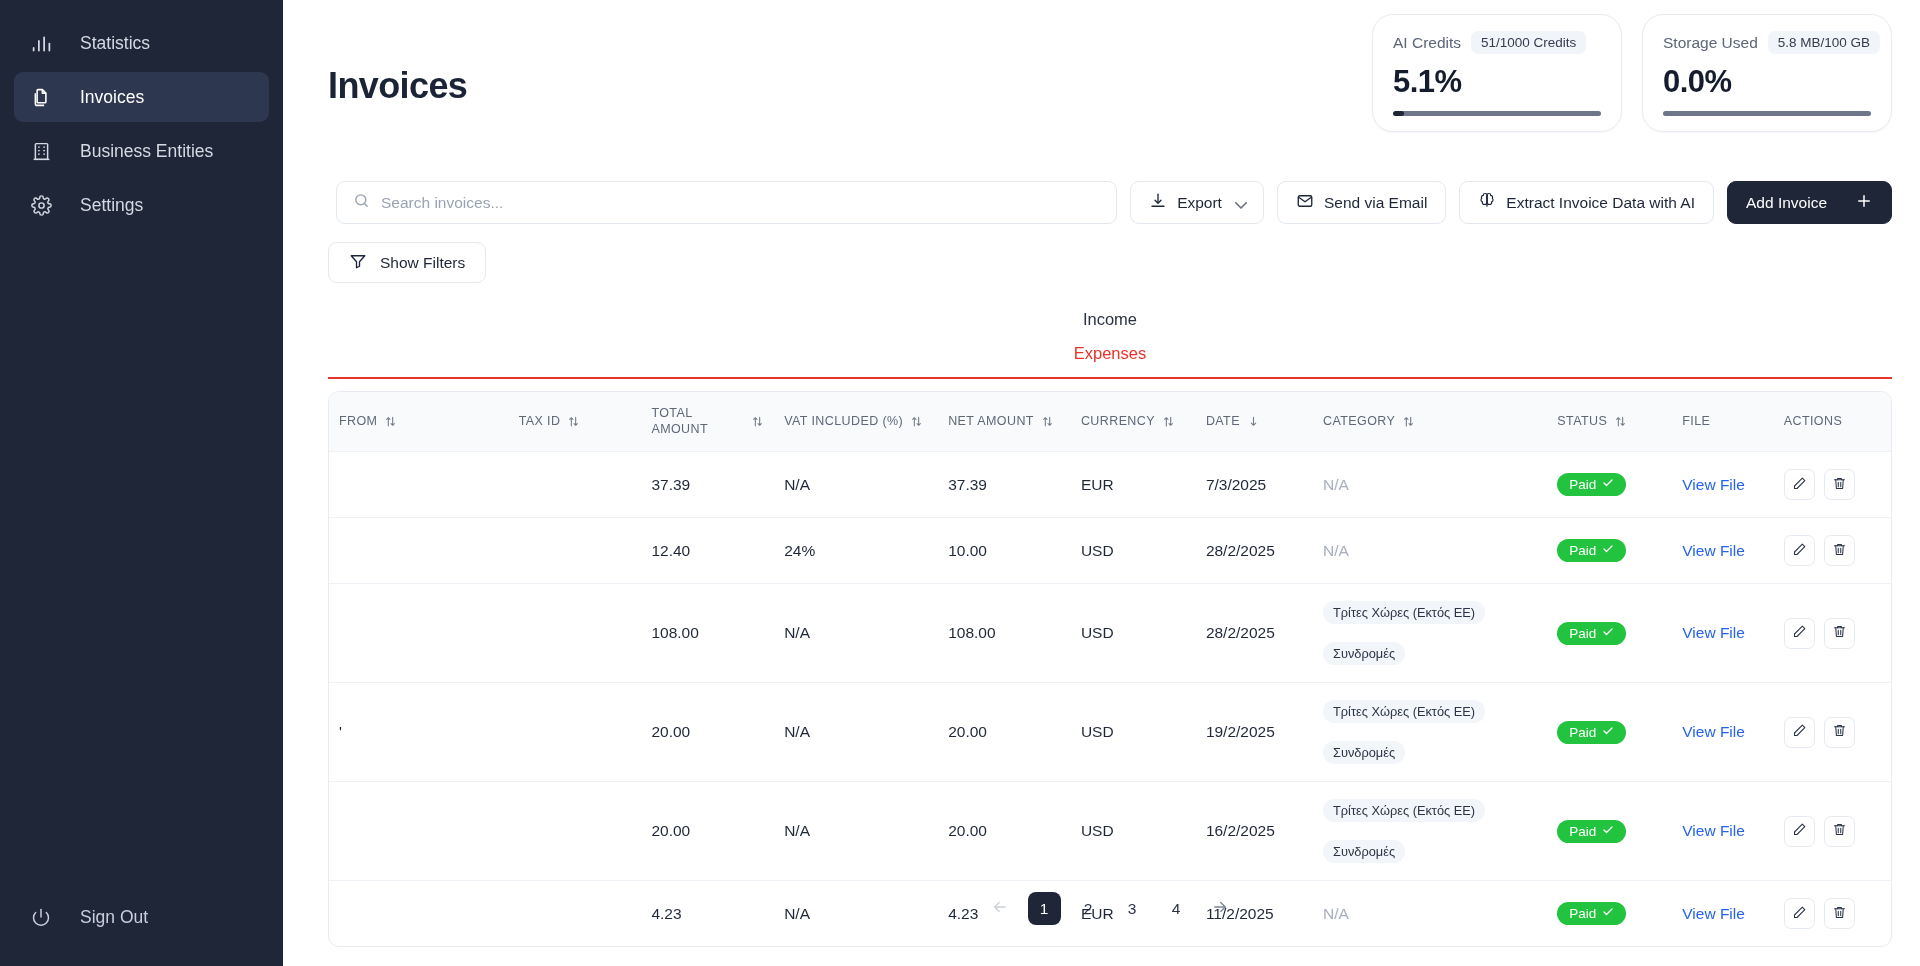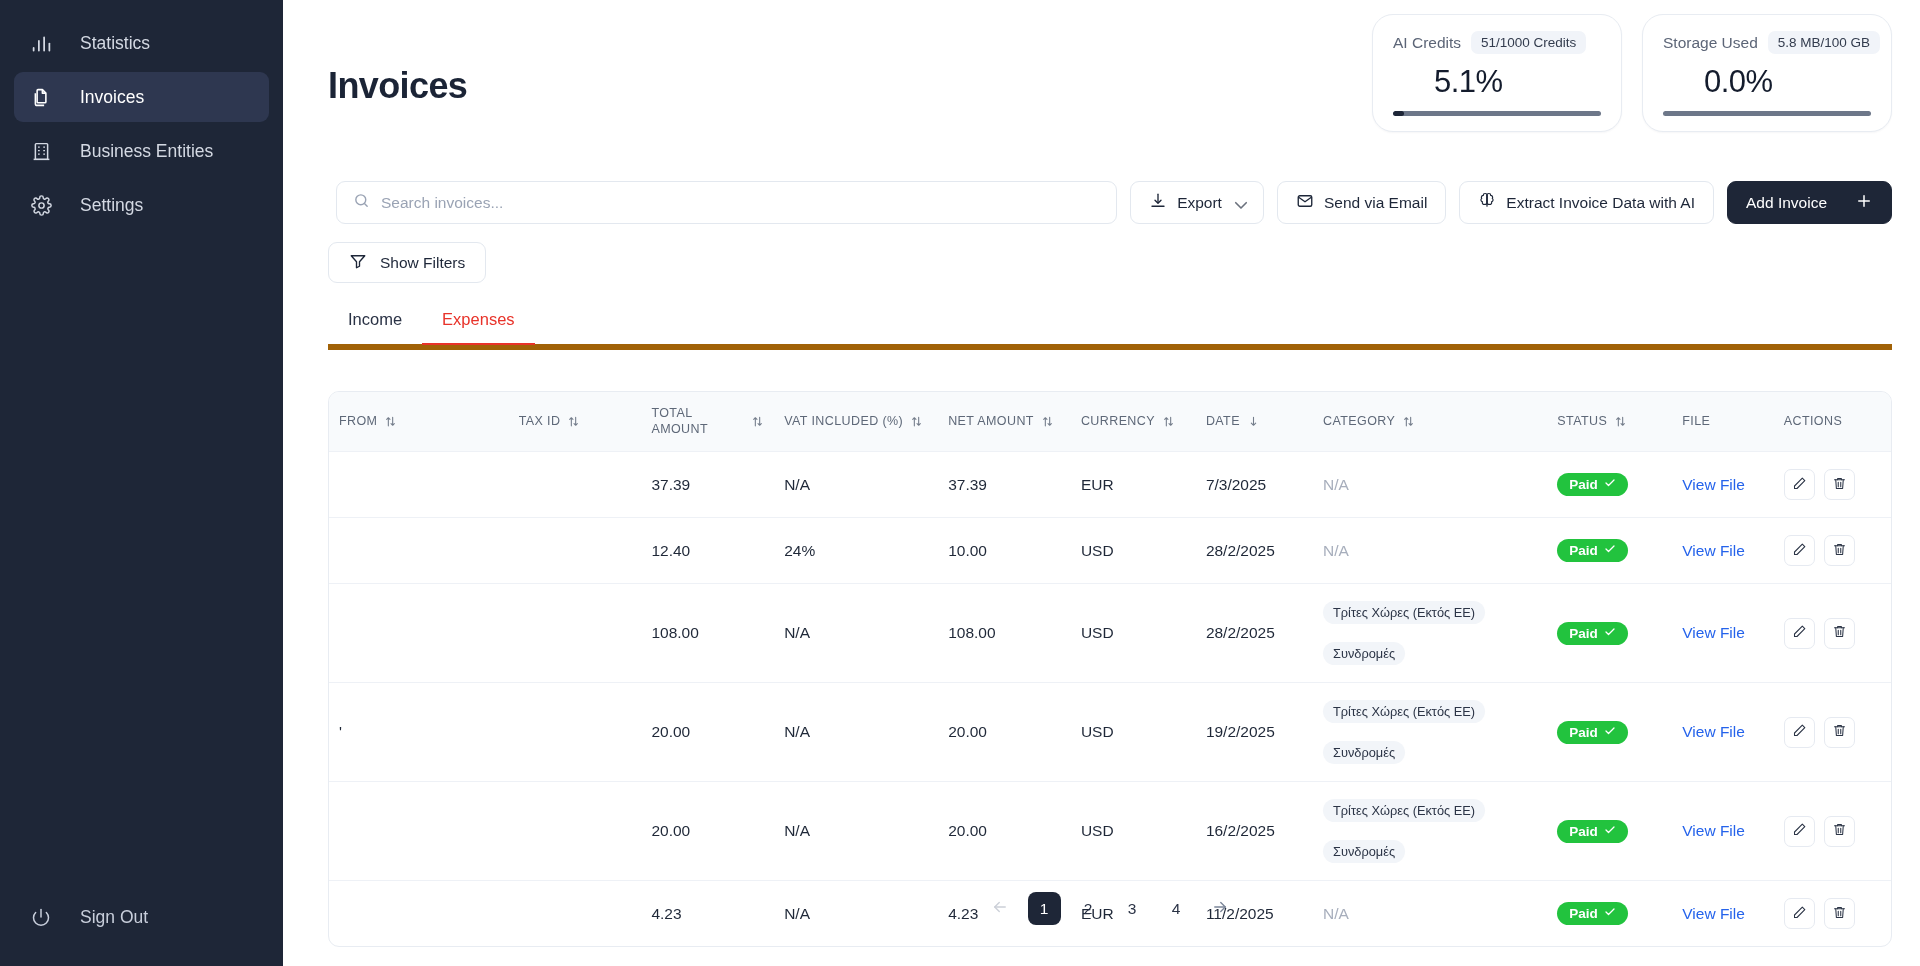--- a/index.html
+++ b/index.html
@@ -53,21 +53,21 @@
     padding: 16px 20px 0 20px;
     box-shadow: 0 1px 2px rgba(16,24,40,0.04);
   }
   .card-top { display: flex; align-items: center; gap: 10px; }
   .card-label { font-size: 15.5px; color: #5c6577; white-space: nowrap; }
   .card-pill {
     background: #f1f4f9; color: #333c4e;
     font-size: 13.5px; padding: 4px 10px; border-radius: 7px;
     white-space: nowrap;
   }
-  .card-value { font-size: 31px; font-weight: normal; color: #141c2d; margin-top: 10px; letter-spacing: -0.5px; margin-left: 41px; }
+  .card-value { font-size: 31px; font-weight: bold; color: #141c2d; margin-top: 10px; letter-spacing: -0.5px; }
   .card-bar { margin-top: 11px; height: 5px; border-radius: 3px; background: #6d7789; position: relative; overflow: hidden; }
   .card-bar > i { position: absolute; left: 0; top: 0; bottom: 0; background: #1e2637; border-radius: 3px; display: block; }
 
   
   .page-title {
     position: absolute; left: 45px; top: 65px;
     font-size: 36px; font-weight: bold; color: #1b2436; letter-spacing: -0.6px;
   }
 
   
@@ -98,22 +98,22 @@
   }
   .btn-primary svg { stroke: #fff; }
 
   
   .filters-row { position: absolute; left: 45px; top: 242px; }
   .btn-filter { height: 41px; padding: 0 20px; gap: 13px; }
 
   
   .tabs {
     position: absolute; left: 45px; right: 28px; top: 310px;
-    border-bottom: 6px solid #a16207;
-    display: flex; gap: 0;
+    border-bottom: 1px solid #a16207;
+    display: flex; gap: 0; flex-direction: column;
   }
   .tab {
     padding: 0 20px 15px 20px; font-size: 16.5px; color: #2a3245; cursor: pointer;
     position: relative; background: transparent; border: none;
     font-family: "Liberation Sans", sans-serif;
   }
   .tab.active { color: #e8332a; font-weight: normal; }
   .tab.active::after {
     content: ""; position: absolute; left: 0; right: 0; bottom: -1px; height: 2.5px; background: #e8332a;
   }
@@ -139,21 +139,21 @@
   tbody tr:first-child td { border-top: 1px solid #eef1f6; }
   .muted { color: #a7aebc; }
   .badge-stack { display: flex; flex-direction: column; gap: 18px; align-items: flex-start; }
   .cat-badge {
     background: #f2f5f9; color: #2b3purple; color: #2b3446;
     font-size: 12.8px; padding: 4px 10px; border-radius: 13px; white-space: nowrap;
   }
   .paid {
     display: inline-flex; align-items: center; gap: 6px;
     background: #22c33e; color: #fff; font-size: 13.5px;
-    padding: 4px 12px; border-radius: 13px; white-space: nowrap; font-weight: bold;
+    padding: 4px 12px; border-radius: 13px; white-space: nowrap;
   }
   .paid svg { width: 12px; height: 12px; }
   .viewfile { color: #2563eb; font-size: 15.5px; text-decoration: none; cursor: pointer; text-align: center; }
   .actions-cell { display: flex; gap: 9px; }
   .icon-btn {
     width: 31px; height: 31px; border: 1px solid #e6eaf1; border-radius: 7px;
     background: #fff; display: flex; align-items: center; justify-content: center; cursor: pointer;
   }
   .icon-btn svg { width: 15px; height: 15px; }
 

